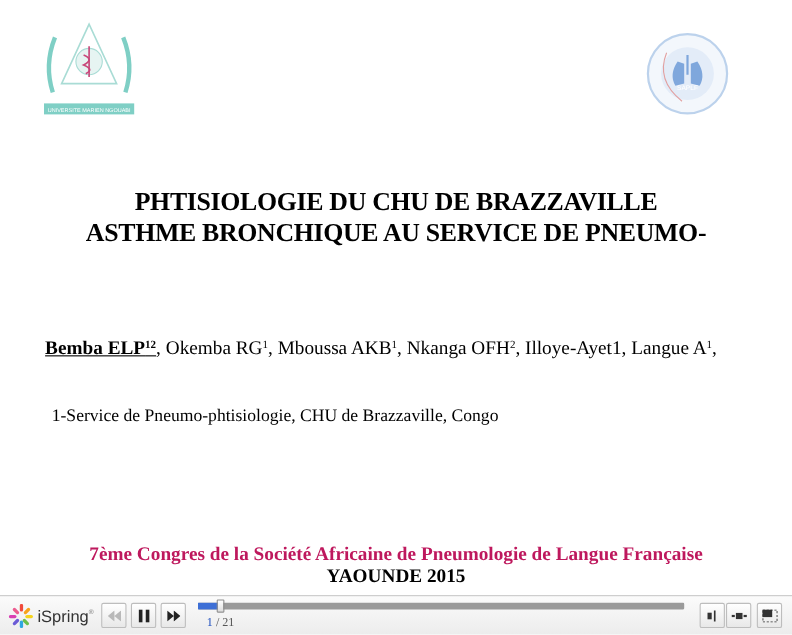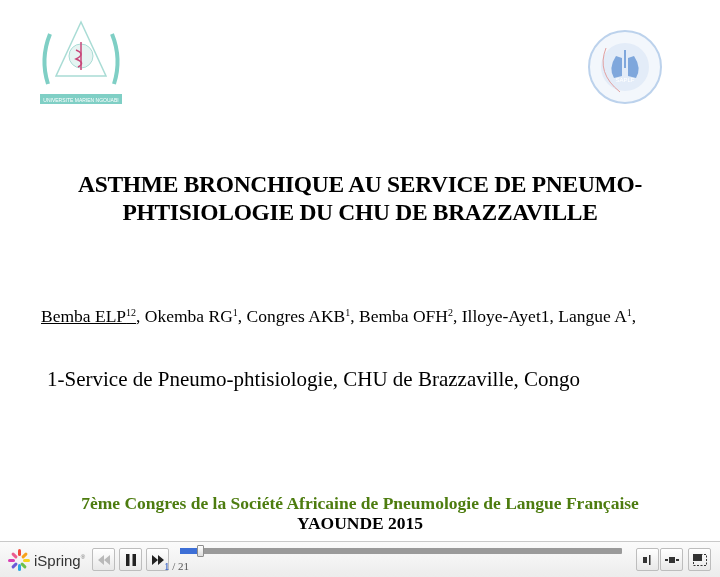--- a/index.html
+++ b/index.html
@@ -14,30 +14,30 @@
 
   .title {
     position: absolute; left: 30px; top: 170px; width: 660px;
     text-align: center; font-weight: bold; font-size: 23.5px; line-height: 28px;
     letter-spacing: -0.3px;
   }
   .authors {
     position: absolute; left: 41px; top: 307px; width: 640px;
     font-size: 17.5px; line-height: 18px;
   }
-  .authors .lead { font-weight: normal; text-decoration: underline; }
+  .authors .lead { font-weight: bold; text-decoration: underline; }
   .authors sup { font-size: 10px; vertical-align: 6px; line-height: 0; }
 
-  .affil { position: absolute; left: 47px; font-size: 21px; line-height: 20px; white-space: nowrap; text-align: right; }
+  .affil { position: absolute; left: 47px; font-size: 16px; line-height: 20px; white-space: nowrap; text-align: right; }
   .affil-1 { top: 369px; }
   .affil-2 { top: 391px; }
 
   .congress {
     position: absolute; left: 0; top: 494px; width: 720px; text-align: center;
-    font-weight: bold; font-size: 17.5px; line-height: 19px; color: #4d7c0f;
+    font-weight: bold; font-size: 17.5px; line-height: 19px; color: #be185d;
   }
   .city {
     position: absolute; left: 0; top: 514px; width: 720px; text-align: center;
     font-weight: bold; font-size: 17.5px; line-height: 19px;
   }
 
   
   .player {
     position: absolute; left: 0; top: 541px; width: 720px; height: 36px;
     background: linear-gradient(#fbfbfb, #ececec);
@@ -63,21 +63,21 @@
 
   .progress {
     position: absolute; left: 180px; top: 548px; width: 442px; height: 6px;
     background: #9a9a9a; border-radius: 1px;
   }
   .progress-fill { position: absolute; left: 0; top: 0; height: 6px; width: 20px; background: #3d6fd6; }
   .progress-thumb {
     position: absolute; left: 17px; top: -3px; width: 7px; height: 12px;
     background: linear-gradient(#ffffff, #dcdcdc); border: 1px solid #8e8e8e; border-radius: 1px;
   }
-  .slide-counter { position: absolute; left: 164px; top: 560px; font-size: 11px; color: #555; }
+  .slide-counter { position: absolute; left: 188px; top: 560px; font-size: 11px; color: #555; }
   .slide-counter .cur { color: #1f4fbf; }
   .time { position: absolute; right: 97px; top: 592px; font-size: 11px; color: #555; }
   .time .cur { color: #1f4fbf; }
 </style>
 </head>
 <body>
 
 <div class="slide">
 
   <div class="logo-left">
@@ -99,26 +99,26 @@
       <circle cx="39" cy="39" r="24" fill="#e3ecf8"></circle>
       <path d="M30 28 Q22 40 28 50 L36 48 L36 30 Z" fill="#7fa7dc"></path>
       <path d="M48 28 Q56 40 50 50 L42 48 L42 30 Z" fill="#7fa7dc"></path>
       <path d="M39 22 L39 40" stroke="#7fa7dc" stroke-width="2"></path>
       <path d="M20 20 Q10 45 34 64" stroke="#e2a0a0" stroke-width="1" fill="none"></path>
       <text x="39" y="54" font-size="6" fill="#ffffff" text-anchor="middle" font-family="Liberation Sans, sans-serif">SAPLF</text>
     </svg>
   </div>
 
   <div class="title">
+    <div>PHTISIOLOGIE DU CHU DE BRAZZAVILLE</div>
     <div>ASTHME BRONCHIQUE AU SERVICE DE PNEUMO-</div>
-    <div>PHTISIOLOGIE DU CHU DE BRAZZAVILLE</div>
   </div>
 
   <div class="authors">
-    <div><span class="lead"><span>Bemba ELP</span><sup>12</sup></span><span>, Okemba RG</span><sup>1</sup><span>, Congres AKB</span><sup>1</sup><span>, Bemba OFH</span><sup>2</sup><span>, Illoye-Ayet1, Langue A</span><sup>1</sup><span>,</span></div>
+    <div><span class="lead"><span>Bemba ELP</span><sup>12</sup></span><span>, Okemba RG</span><sup>1</sup><span>, Mboussa AKB</span><sup>1</sup><span>, Nkanga OFH</span><sup>2</sup><span>, Illoye-Ayet1, Langue A</span><sup>1</sup><span>,</span></div>
   </div>
 
   <div class="affil affil-1">1-Service de Pneumo-phtisiologie, CHU de Brazzaville, Congo</div>
 
   <div class="congress">7ème Congres de la Société Africaine de Pneumologie de Langue Française</div>
   <div class="city">YAOUNDE 2015</div>
 </div>
 
 <div class="player">
   <div class="brand">

